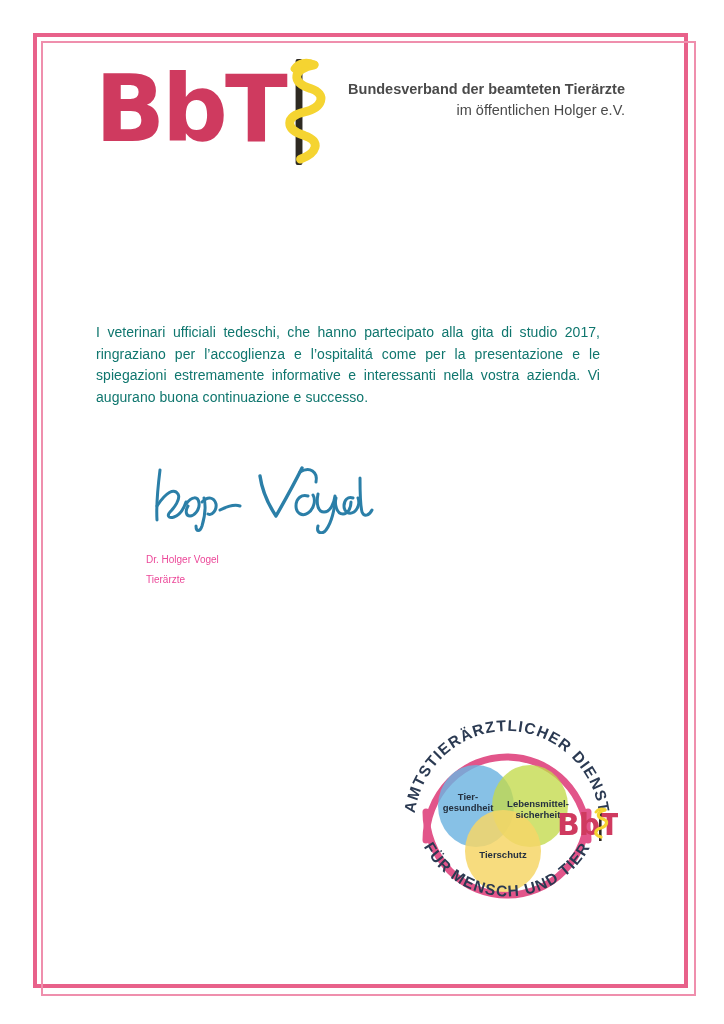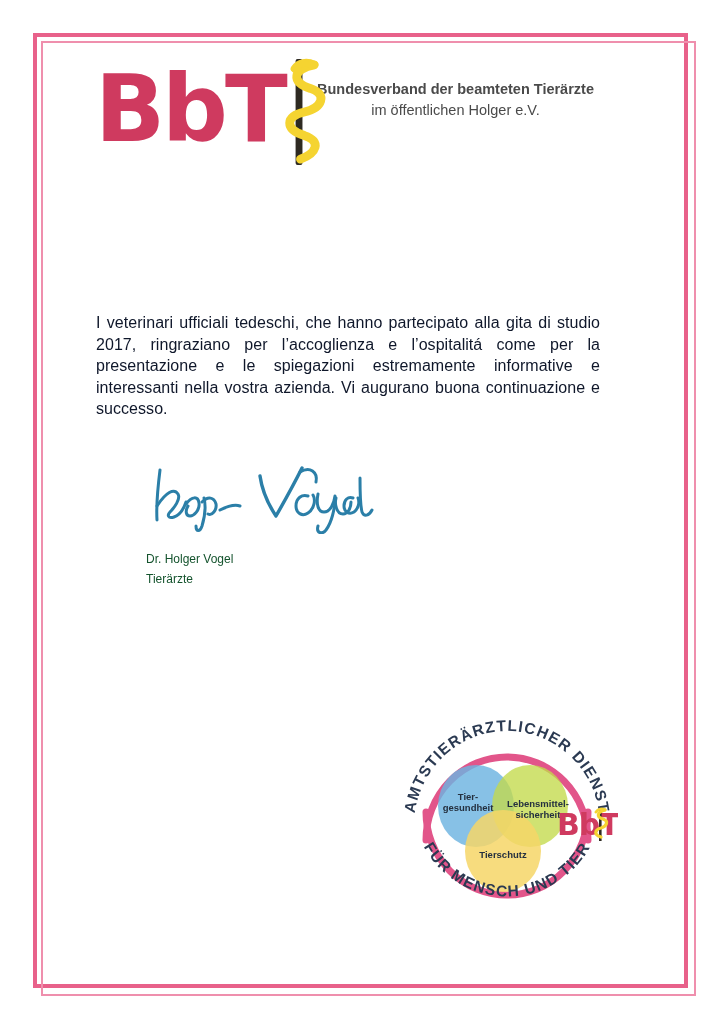--- a/index.html
+++ b/index.html
@@ -94,62 +94,62 @@
     top: 2px;
     width: 175px;
     height: 110px;
     overflow: visible;
   }
 
   .org-lines {
     margin-left: 16px;
     padding-top: 24px;
     flex: 1 1 auto;
-    text-align: center;
+    text-align: right;
   }
   .org-lines div {
     font-size: 14.5px;
     line-height: 20.5px;
     color: #4a4a4a;
     white-space: nowrap;
   }
   .org-lines div.bold {
     font-weight: bold;
   }
 
   
   .body-copy {
     position: absolute;
     left: 96px;
-    top: 296px;
+    top: 308px;
     width: 504px;
-    font-size: 16px;
+    font-size: 14px;
     line-height: 21.5px;
     text-align: justify;
-    color: #0f172a;
+    color: #0f766e;
     letter-spacing: 0.05px;
   }
 
   
   .signature {
     position: absolute;
     left: 150px;
     top: 462px;
     width: 260px;
     height: 72px;
   }
   .sign-block {
     position: absolute;
     left: 146px;
     top: 550px;
   }
   .sign-block div {
-    font-size: 12px;
+    font-size: 10px;
     line-height: 19.5px;
-    color: #14532d;
+    color: #ec4899;
   }
 
   
   .seal {
     position: absolute;
     left: 396px;
     top: 708px;
     width: 222px;
     height: 215px;
   }

